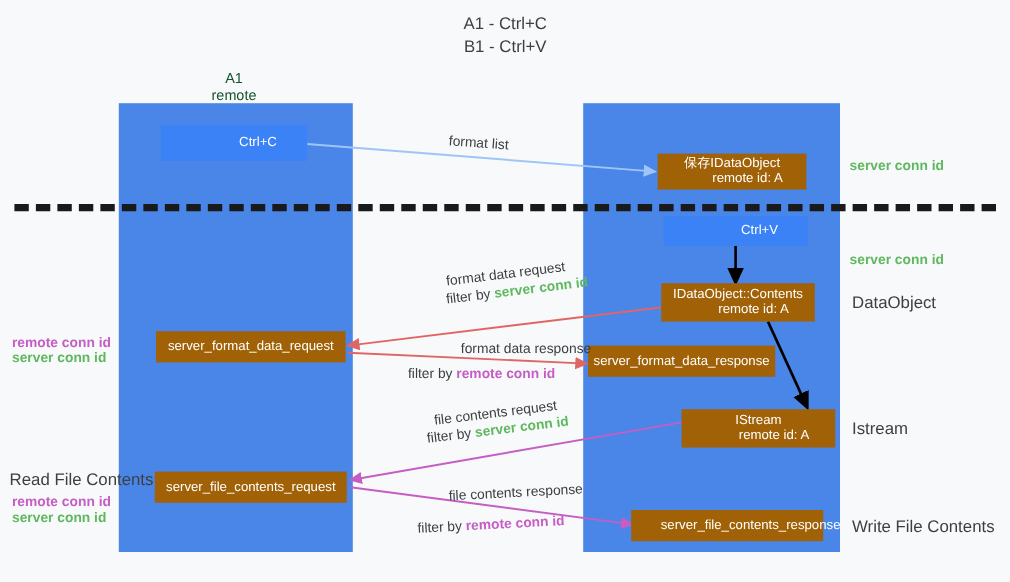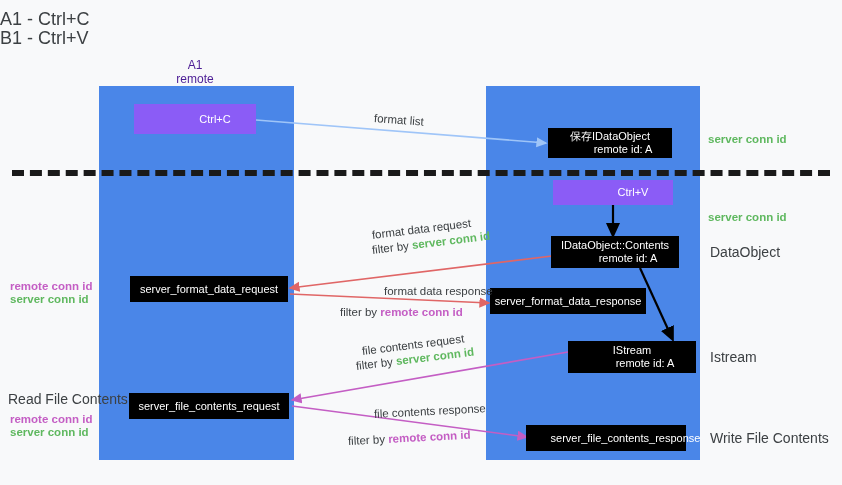--- a/index.html
+++ b/index.html
@@ -19,53 +19,54 @@
     position: absolute;
     left: 0; top: 0;
     width: 842px;
     height: 485px;
   }
   .abs { position: absolute; }
 
   
   .title {
     width: 842px;
-    font-size: 18px;
+    text-align: center;
+    font-size: 14px;
     color: #3c4043;
     line-height: 19px;
   }
 
   
   .col-head {
     text-align: center;
     font-size: 12px;
     line-height: 14px;
-    color: #4c1d95;
+    color: #14532d;
   }
 
   
   .column {
     background: #4a86e8;
   }
 
   
   .box {
     box-sizing: border-box;
     display: flex;
     flex-direction: column;
     align-items: center;
     justify-content: center;
     text-align: center;
     color: #ffffff;
     font-size: 11px;
     line-height: 13px;
     padding: 2px 4px;
   }
-  .box.green { background: #8b5cf6; padding-left: 44px; }
-  .box.orange { background: #000000; }
+  .box.green { background: #3b82f6; padding-left: 44px; }
+  .box.orange { background: #a16207; }
   .box .l2 { display: block; padding-left: 26px; }
 
   
   .side-label {
     font-size: 14px;
     line-height: 15px;
     color: #3c4043;
     white-space: nowrap;
   }
   .conn-green {

